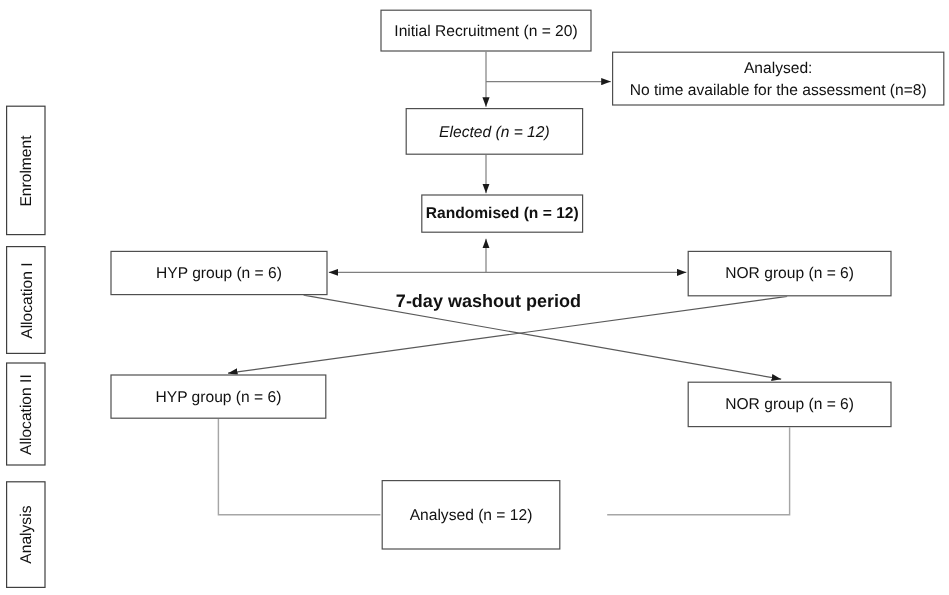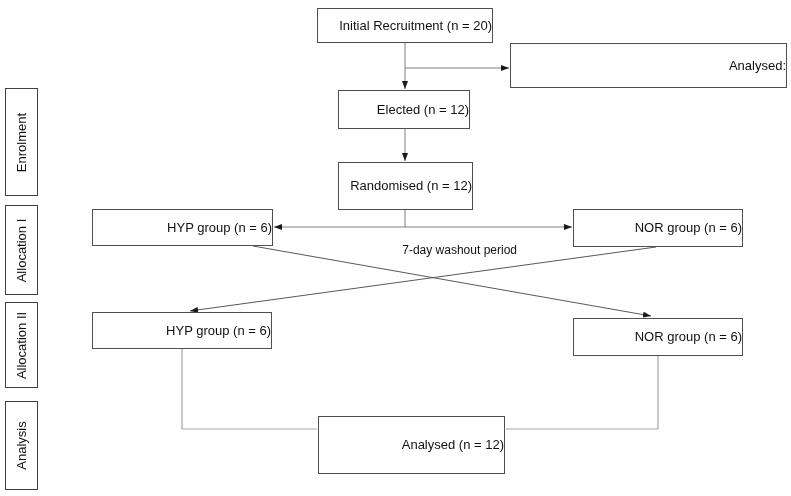--- a/index.html
+++ b/index.html
@@ -23,21 +23,21 @@
     pointer-events: none;
     z-index: 0;
   }
   .node {
     position: absolute;
     box-sizing: border-box;
     background: #ffffff;
     border: 1.6px solid #4f4f4f;
     display: flex;
     flex-direction: column;
-    align-items: flex-end;
+    align-items: center;
     justify-content: center;
     text-align: center;
     font-size: 13px;
     line-height: 1.35;
     z-index: 1;
   }
   .stage-box {
     position: absolute;
     box-sizing: border-box;
     left: 5px;
@@ -50,35 +50,35 @@
     z-index: 1;
   }
   .stage-box span {
     display: block;
     white-space: nowrap;
     transform: rotate(-90deg);
     font-size: 13px;
   }
   .note {
     position: absolute;
-    font-weight: normal;
-    font-size: 12px;
-    text-align: right;
+    font-weight: bold;
+    font-size: 15px;
+    text-align: center;
     z-index: 1;
   }
   
   #node-initial      { left: 317px; top:   8px; width: 176px; height: 35px; }
   #node-excluded     { left: 510px; top:  43px; width: 277px; height: 45px; }
-  #node-elected      { left: 338px; top:  90px; width: 132px; height: 39px; }
-  #node-randomised   { left: 338px; top: 162px; width: 135px; height: 48px; }
+  #node-elected      { left: 338px; top:  90px; width: 148px; height: 39px; font-style: italic; }
+  #node-randomised   { left: 351px; top: 162px; width: 135px; height: 32px; font-weight: bold; }
   #node-hyp1         { left:  92px; top: 209px; width: 181px; height: 37px; }
   #node-nor1         { left: 573px; top: 209px; width: 170px; height: 38px; }
   #node-hyp2         { left:  92px; top: 312px; width: 180px; height: 37px; }
   #node-nor2         { left: 573px; top: 318px; width: 170px; height: 38px; }
-  #node-analysed     { left: 318px; top: 416px; width: 187px; height: 58px; }
+  #node-analysed     { left: 318px; top: 400px; width: 149px; height: 58px; }
   #washout-note      { left: 297px; top: 243px; width: 220px; }
   #stage-enrolment    { top:  88px; height: 108px; }
   #stage-allocation1  { top: 205px; height:  90px; }
   #stage-allocation2  { top: 302px; height:  86px; }
   #stage-analysis     { top: 401px; height:  89px; }
   .ln       { stroke: #7f7f7f; stroke-width: 1; fill: none; }
   .ln-dark  { stroke: #595959; stroke-width: 1; fill: none; }
   .ln-light { stroke: #a6a6a6; stroke-width: 1.2; fill: none; }
 </style>
 </head>
@@ -123,20 +123,21 @@
   <div class="stage-box" id="stage-analysis">
     <span>Analysis</span>
   </div>
 
   <div class="node" id="node-initial">
     <span>Initial Recruitment (n = 20)</span>
   </div>
 
   <div class="node" id="node-excluded">
     <span>Analysed:</span>
+    <span>No time available for the assessment (n=8)</span>
   </div>
 
   <div class="node" id="node-elected">
     <span>Elected (n = 12)</span>
   </div>
 
   <div class="node" id="node-randomised">
     <span>Randomised (n = 12)</span>
   </div>
 

